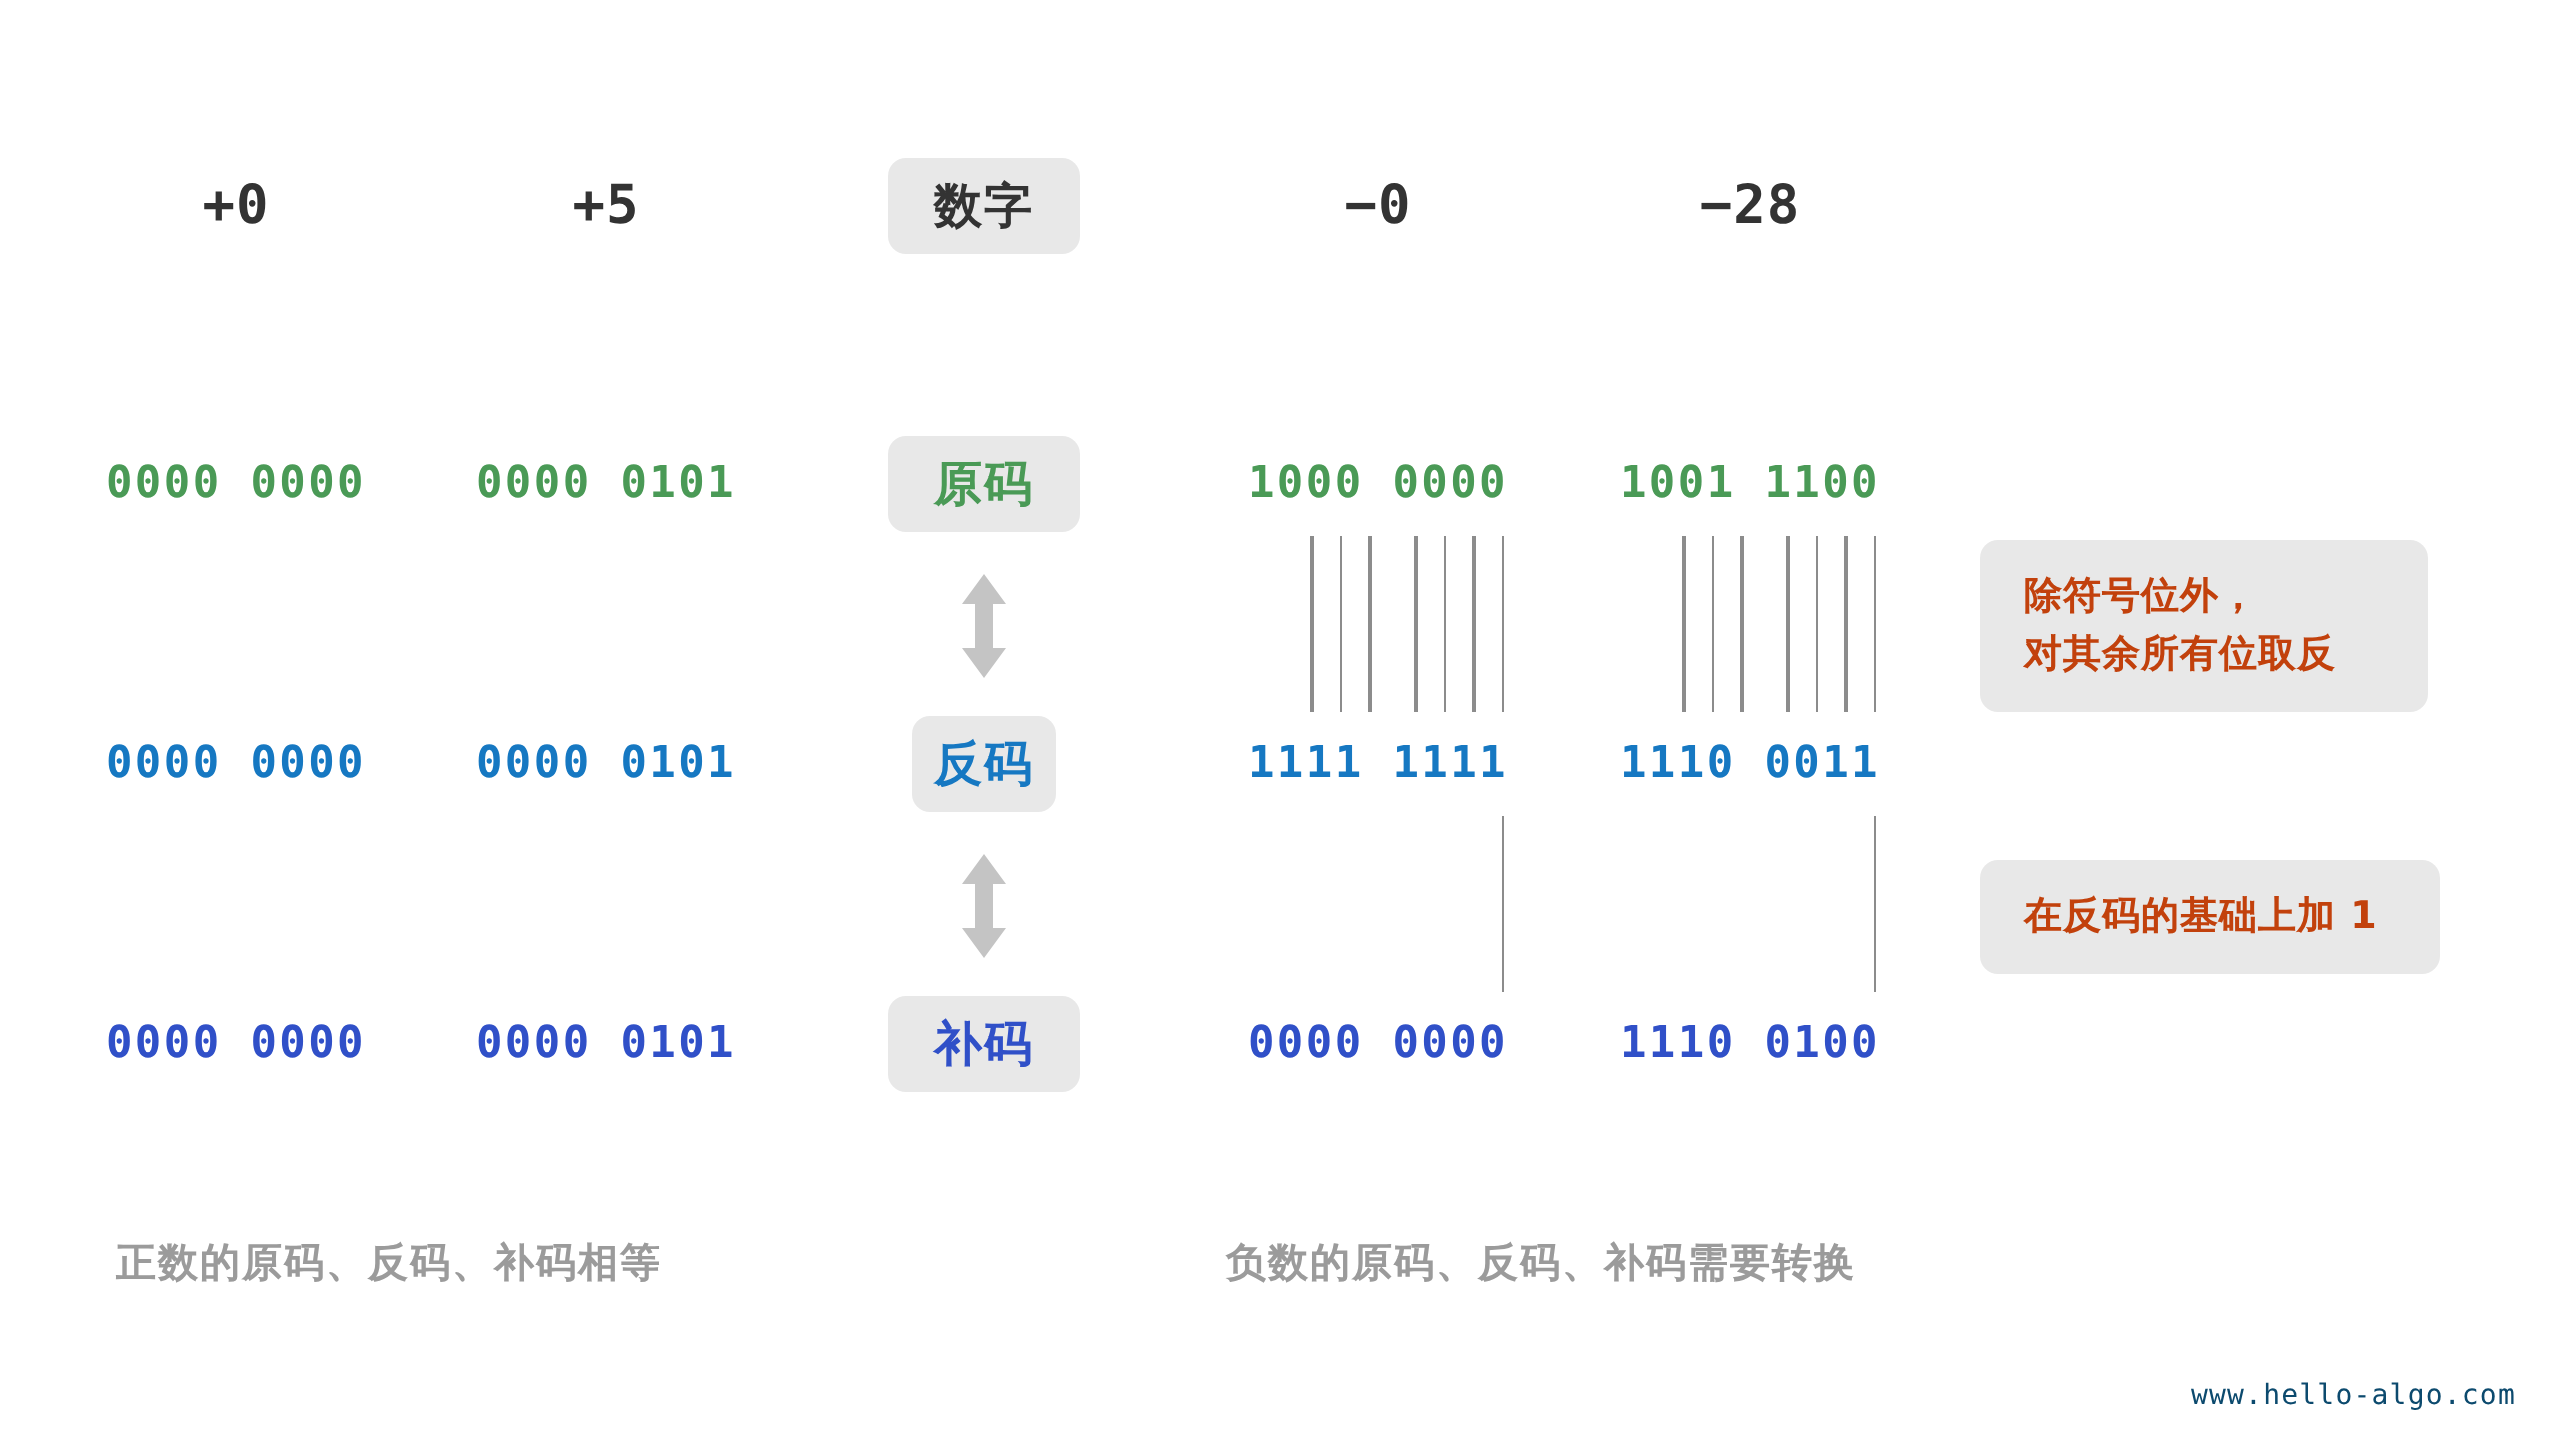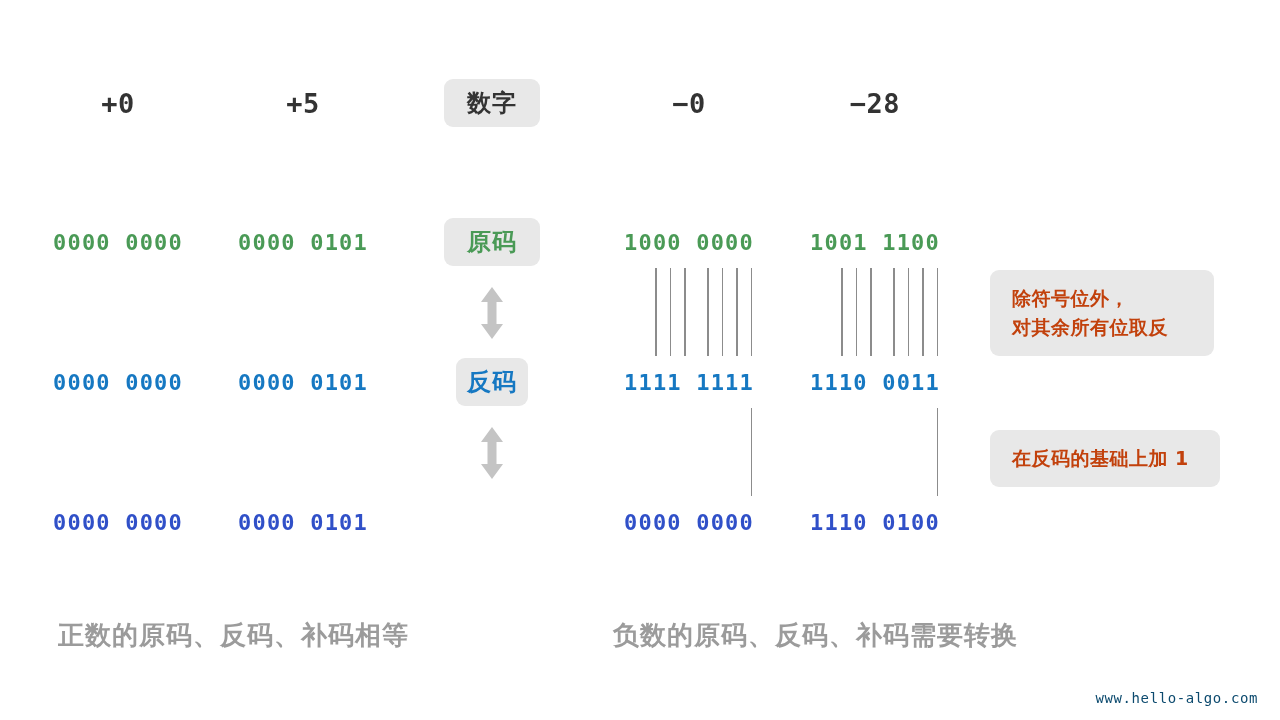--- a/index.html
+++ b/index.html
@@ -99,21 +99,21 @@
     padding: 14px 22px;
     box-sizing: border-box;
     letter-spacing: 0.5px;
   }
   .note .note-line { display: block; white-space: nowrap; }
 
   
   .caption {
     position: absolute;
     color: #9b9b9b;
-    font-size: 26px;
+    font-size: 20px;
     font-weight: bold;
     white-space: nowrap;
     letter-spacing: 1px;
   }
 
   
   .watermark {
     position: absolute;
     right: 22px;
     bottom: 14px;
@@ -156,20 +156,21 @@
   <div class="chip blue" style="left:492px; top:382px; width:72px; height:48px;">反码</div>
 
   <div class="cell bits blue" style="left:689px; top:382px;">1111 1111</div>
 
   <div class="cell bits blue" style="left:875px; top:382px;">1110 0011</div>
 
   <div class="cell bits indigo" style="left:118px; top:522px;">0000 0000</div>
 
   <div class="cell bits indigo" style="left:303px; top:522px;">0000 0101</div>
 
+  <div class="chip indigo" style="left:492px; top:522px; width:96px; height:48px;">补码</div>
 
   <div class="cell bits indigo" style="left:689px; top:522px;">0000 0000</div>
 
   <div class="cell bits indigo" style="left:875px; top:522px;">1110 0100</div>
 
   <div class="dbl-arrow" style="left:492px; top:313px;">
     <svg viewBox="0 0 30 56" xmlns="http://www.w3.org/2000/svg">
       <path d="M15 2 L26 17 L19.5 17 L19.5 39 L26 39 L15 54 L4 39 L10.5 39 L10.5 17 L4 17 Z" fill="#c4c4c4"></path>
     </svg>
   </div>

